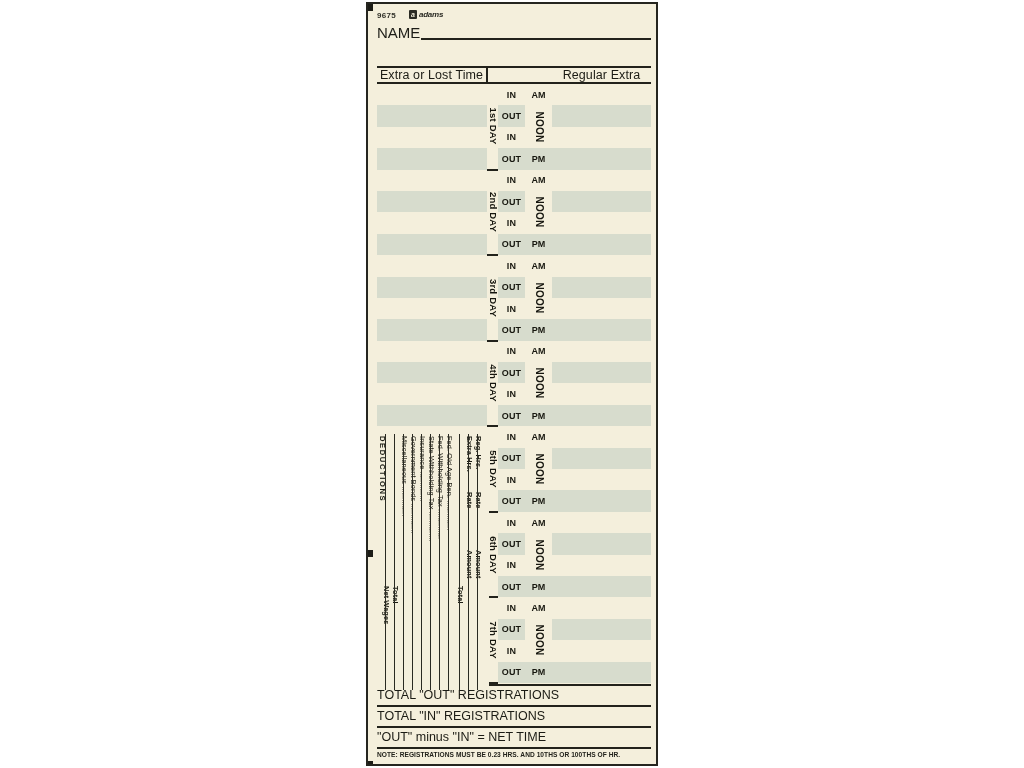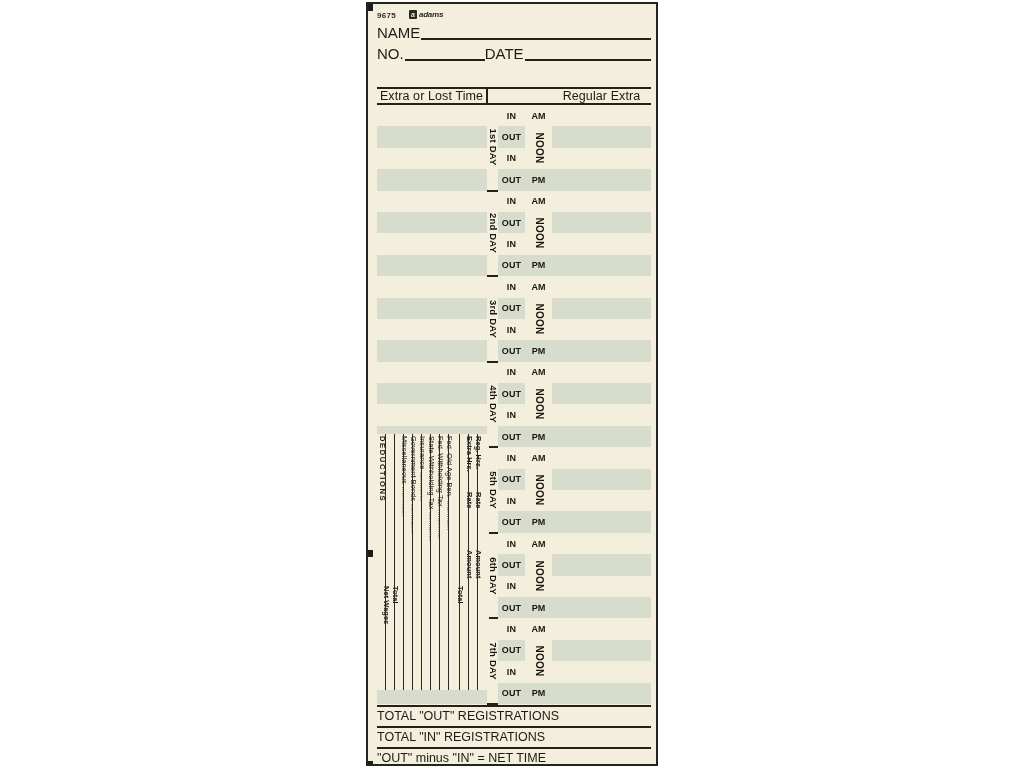--- a/index.html
+++ b/index.html
@@ -251,26 +251,20 @@
           <span class="mast-logo-mark">a</span>
           <span class="mast-logo-word">adams</span>
         </span>
       </div>
 
       <div class="fieldrow">
         <span class="lab">NAME</span>
         <span class="rule grow"></span>
       </div>
 
-      <div class="fieldrow">
-        <span class="lab">NO.</span>
-        <span class="rule" style="width:80px;"></span>
-        <span class="lab">DATE</span>
-        <span class="rule grow"></span>
-      </div>
 
       <table class="tbl">
         <colgroup>
           <col class="c-extra">
             <col class="c-day">
             <col class="c-io">
             <col class="c-ampm">
             <col class="c-reg">
         </colgroup>
         <tbody id="grid-body">

